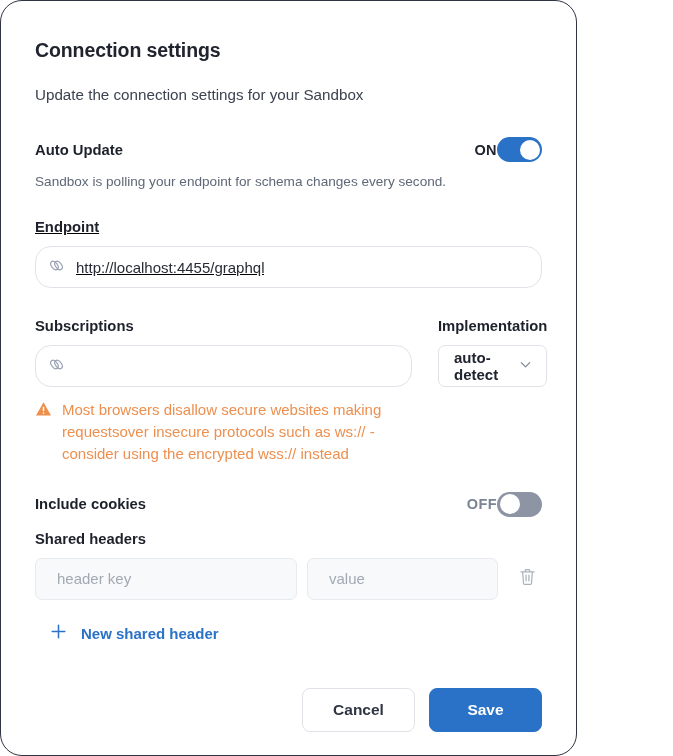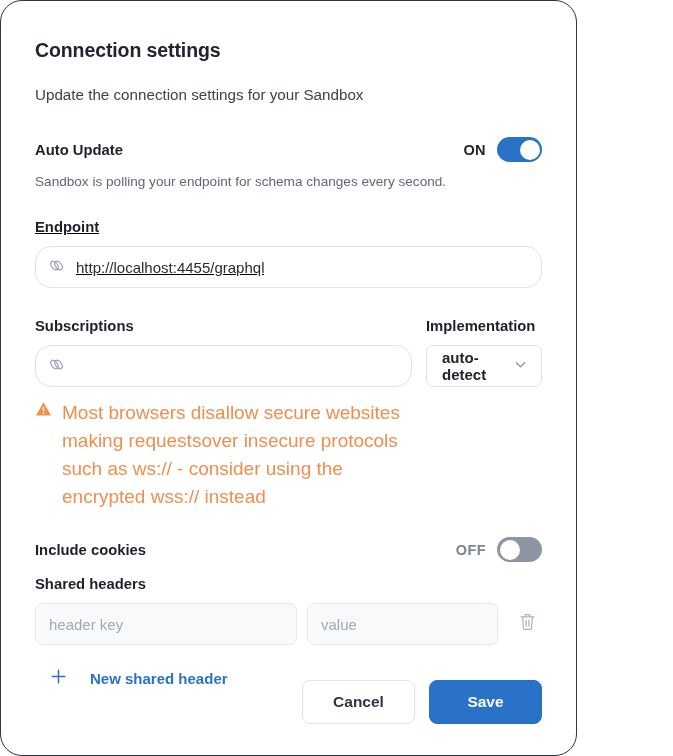--- a/index.html
+++ b/index.html
@@ -48,21 +48,21 @@
 
   
   .toggle-row {
     display: flex;
     align-items: center;
     justify-content: space-between;
   }
   .toggle-wrap {
     display: flex;
     align-items: center;
-    gap: 11px;
+    gap: 0;
   }
   .toggle-state {
     font-size: 14.5px;
     font-weight: bold;
     letter-spacing: 0.4px;
   }
   .toggle-state.on  { color: #20242e; }
   .toggle-state.off { color: #7b8495; }
 
   .switch {
@@ -110,21 +110,21 @@
   .input-value {
     font-size: 15px;
     color: #262b36;
     white-space: nowrap;
     overflow: hidden;
   }
 
   
   .row2 {
     display: flex;
-    gap: 14px;
+    gap: 26px;
     margin-top: 30px;
   }
   .col-subs  { width: 377px; flex: 0 0 377px; }
   .col-impl  { flex: 1 1 auto; }
 
   .select-box {
     box-sizing: border-box;
     display: flex;
     align-items: center;
     justify-content: space-between;
@@ -142,21 +142,21 @@
   }
 
   
   .warning {
     display: flex;
     margin-top: 12px;
     width: 372px;
   }
   .warning .warn-icon { flex: 0 0 auto; margin-right: 10px; margin-top: 2px; }
   .warning-text {
-    font-size: 19px;
+    font-size: 15px;
     line-height: 1.48;
     color: #ed8f4f;
   }
 
   
   .cookies-row { margin-top: 26px; }
 
   
   .headers-block { margin-top: 14px; }
   .header-row {
@@ -166,56 +166,56 @@
     margin-top: 11px;
   }
   .ph-input {
     box-sizing: border-box;
     height: 42px;
     border: 1px solid #e7eaee;
     border-radius: 7px;
     background: #f8f9fa;
     display: flex;
     align-items: center;
-    padding: 0 13px;
+    padding: 0 21px;
   }
   .ph-input.key   { width: 262px; flex: 0 0 262px; }
   .ph-input.value { flex: 1 1 auto; }
   .ph-text {
     font-size: 15px;
     color: #a2a9b4;
   }
   .trash-btn {
     width: 30px;
     height: 30px;
     display: flex;
     align-items: center;
     justify-content: center;
     flex: 0 0 auto;
     margin-left: 4px;
   }
 
   .new-header-link {
     display: flex;
     align-items: center;
-    gap: 22px;
+    gap: 13px;
     margin-top: 22px;
     margin-left: 14px;
   }
   .new-header-label {
     font-size: 15px;
     font-weight: bold;
     color: #2a72c8;
   }
 
   
   .footer {
     position: absolute;
     right: 34px;
-    bottom: 31px;
+    bottom: 23px;
     display: flex;
     gap: 14px;
   }
   .btn {
     box-sizing: border-box;
     height: 44px;
     border-radius: 8px;
     display: flex;
     align-items: center;
     justify-content: center;

